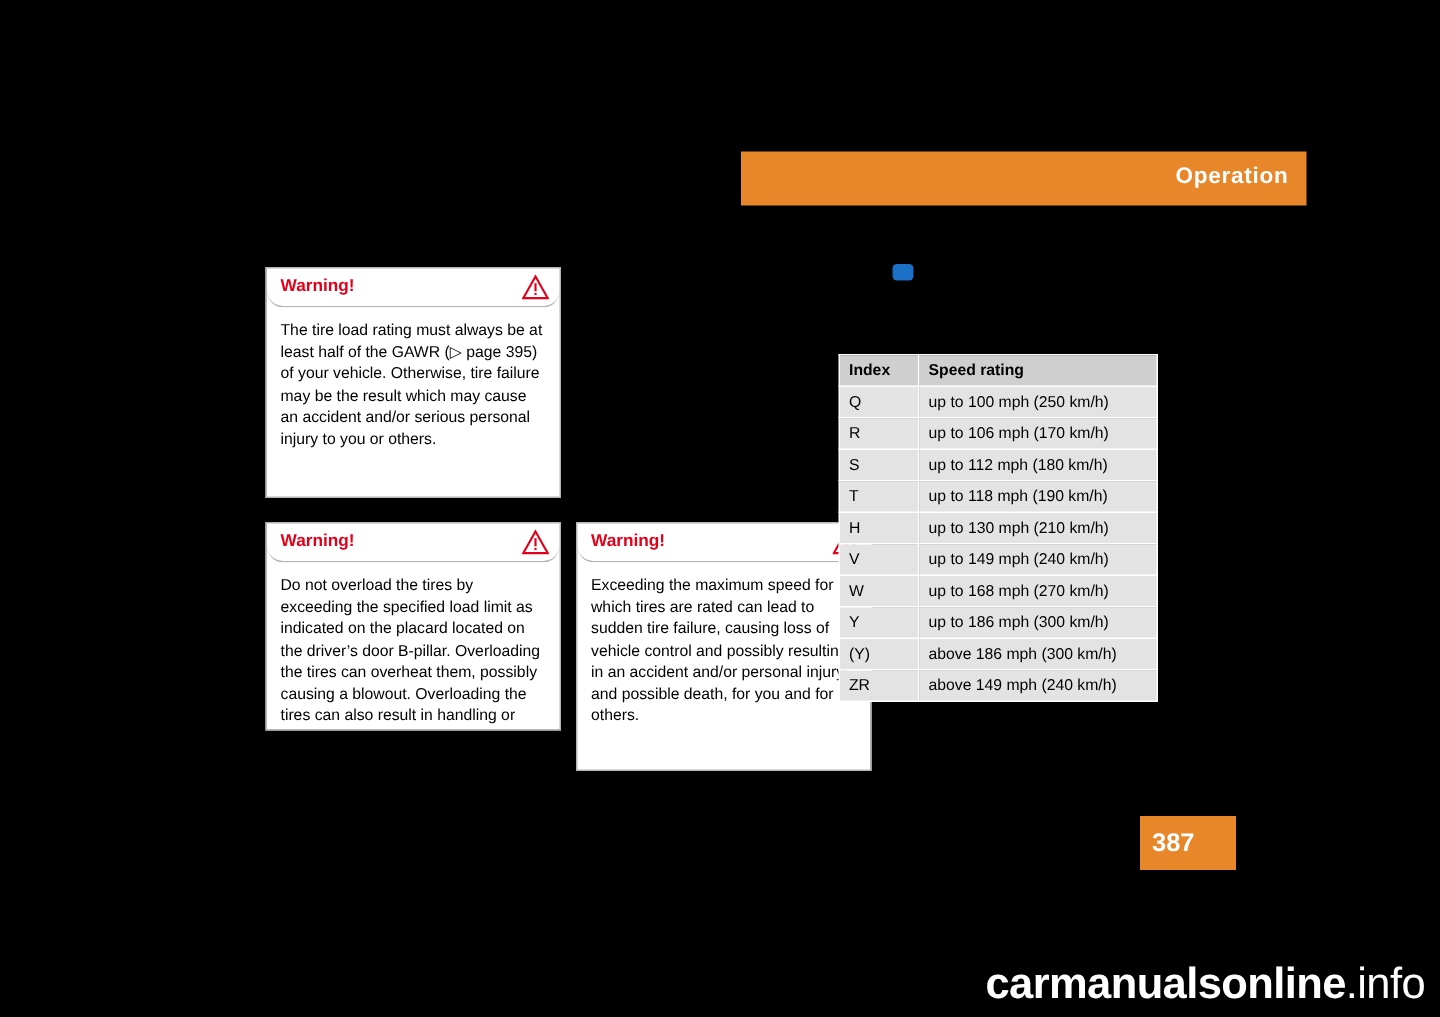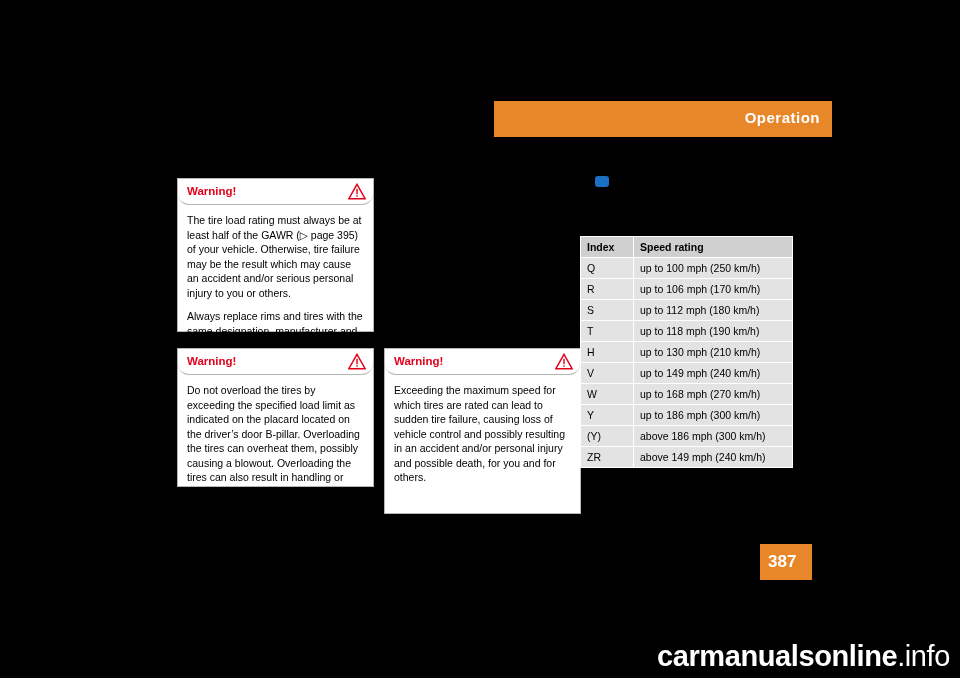--- a/index.html
+++ b/index.html
@@ -20,40 +20,40 @@
     left: 0; top: 0;
     width: 960px; height: 678px;
     background: #000000;
   }
 
   
   .header-bar {
     position: absolute;
     left: 494px;
     top: 101px;
-    width: 338px;
+    width: 377px;
     height: 36px;
     background: #e8862a;
   }
   .header-title {
     position: absolute;
     right: 12px;
     top: 8px;
     color: #ffffff;
     font-size: 15px;
     font-weight: bold;
     letter-spacing: 0.5px;
   }
 
   
   .page-tab {
     position: absolute;
     left: 760px;
     top: 544px;
-    width: 52px;
+    width: 64px;
     height: 36px;
     background: #e8862a;
   }
   .page-num {
     position: absolute;
     left: 8px;
     top: 8px;
     color: #ffffff;
     font-size: 17px;
     font-weight: bold;
@@ -110,21 +110,21 @@
     position: absolute;
     background: #1b6fc4;
     border-radius: 3px;
   }
   #bullet-left { left: 186px; top: 225px; width: 14px; height: 10px; }
   #bullet-right { left: 595px; top: 176px; width: 14px; height: 11px; }
 
   
   .speed-table {
     position: absolute;
-    left: 580px;
+    left: 559px;
     top: 236px;
     width: 213px;
     border-collapse: collapse;
     font-size: 10.5px;
   }
   .speed-table th, .speed-table td {
     text-align: left;
     padding: 3px 6px 3px 6px;
     border: 1px solid #ffffff;
     color: #000000;
@@ -175,21 +175,20 @@
     <div class="wtitle-row">
       <div class="wtitle">Warning!</div>
       <svg class="warn-icon" viewBox="0 0 20 18">
         <path d="M10 1 L19 17 L1 17 Z" fill="none" stroke="#e2001a" stroke-width="1.6"></path>
         <rect x="9.2" y="6" width="1.6" height="6" fill="#e2001a"></rect>
         <rect x="9.2" y="13.2" width="1.6" height="1.6" fill="#e2001a"></rect>
       </svg>
     </div>
     <div class="wbody">
       <p>The tire load rating must always be at least half of the GAWR (▷ page 395) of your vehicle. Otherwise, tire failure may be the result which may cause an accident and/or serious personal injury to you or others.</p>
-      <p>Always replace rims and tires with the same designation, manufacturer and type as shown on the original part.</p>
     </div>
   </div>
 
   <div class="warnbox" id="warn2">
     <div class="wtitle-row">
       <div class="wtitle">Warning!</div>
       <svg class="warn-icon" viewBox="0 0 20 18">
         <path d="M10 1 L19 17 L1 17 Z" fill="none" stroke="#e2001a" stroke-width="1.6"></path>
         <rect x="9.2" y="6" width="1.6" height="6" fill="#e2001a"></rect>
         <rect x="9.2" y="13.2" width="1.6" height="1.6" fill="#e2001a"></rect>

